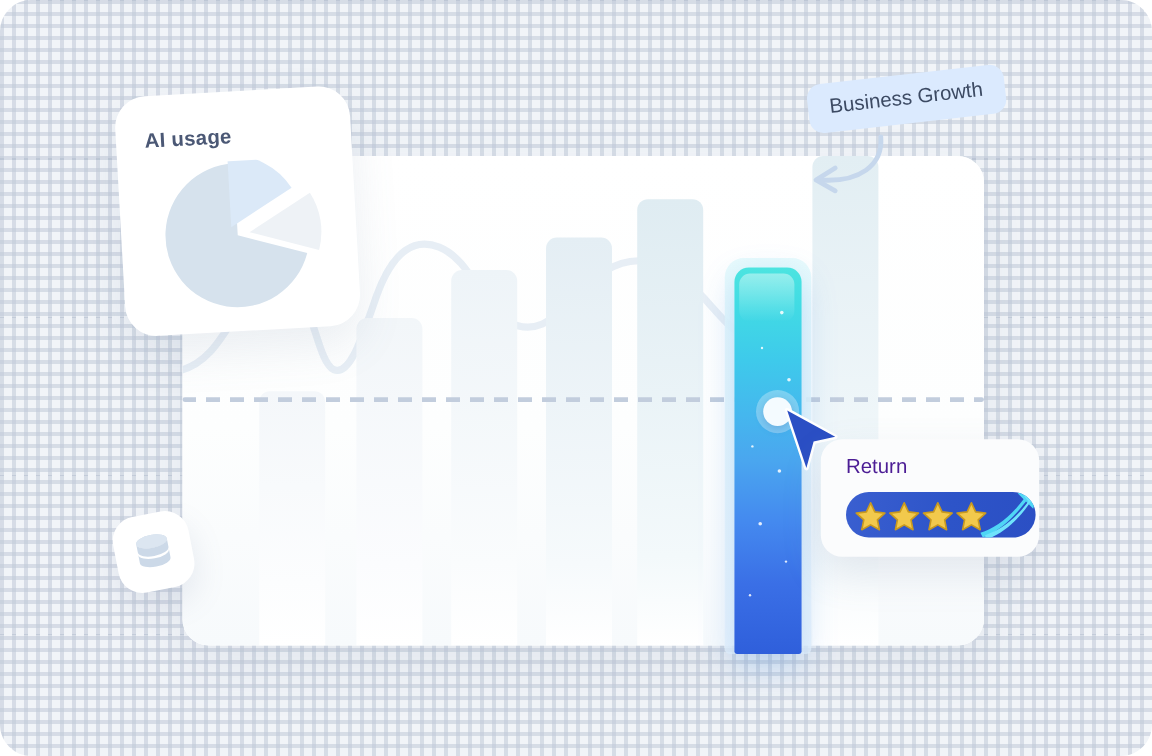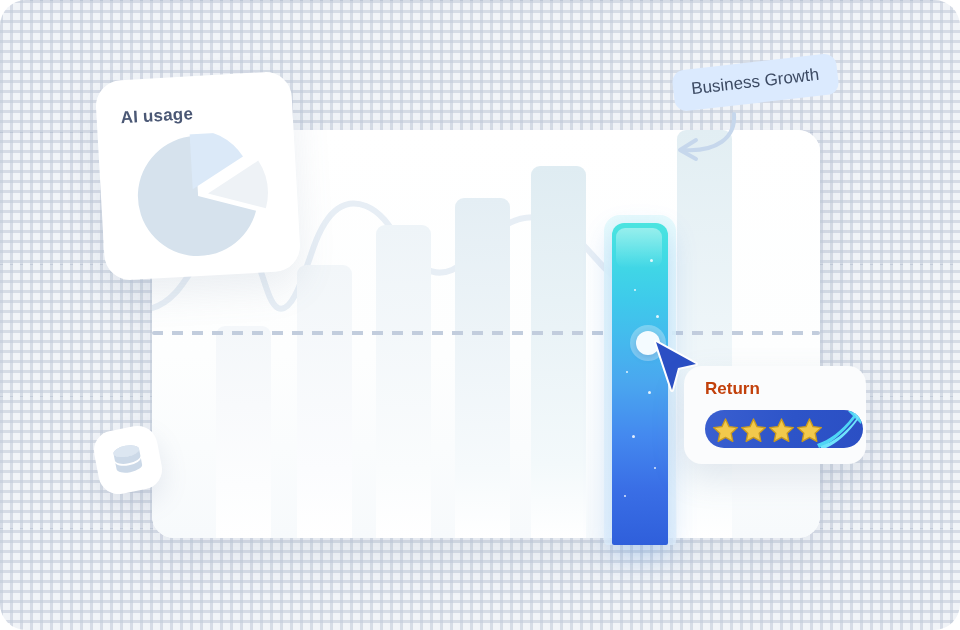--- a/index.html
+++ b/index.html
@@ -205,22 +205,22 @@
     left: 684px; top: 366px;
     width: 182px; height: 98px;
     background: #fbfcfd;
     border-radius: 18px;
     box-shadow: 0 14px 34px rgba(110,130,160,0.16);
   }
   .return-title {
     position: absolute;
     left: 21px; top: 13px;
     font-size: 17px;
-    font-weight: bold;
-    color: #c2410c;
+    font-weight: normal;
+    color: #4c1d95;
   }
   .return-pill {
     position: absolute;
     left: 21px; top: 44px;
     width: 158px; height: 38px;
     border-radius: 19px;
     background: linear-gradient(100deg,#3a5fd0 0%, #2d54c8 55%, #2b4fc4 100%);
     overflow: hidden;
   }
   .stars {

